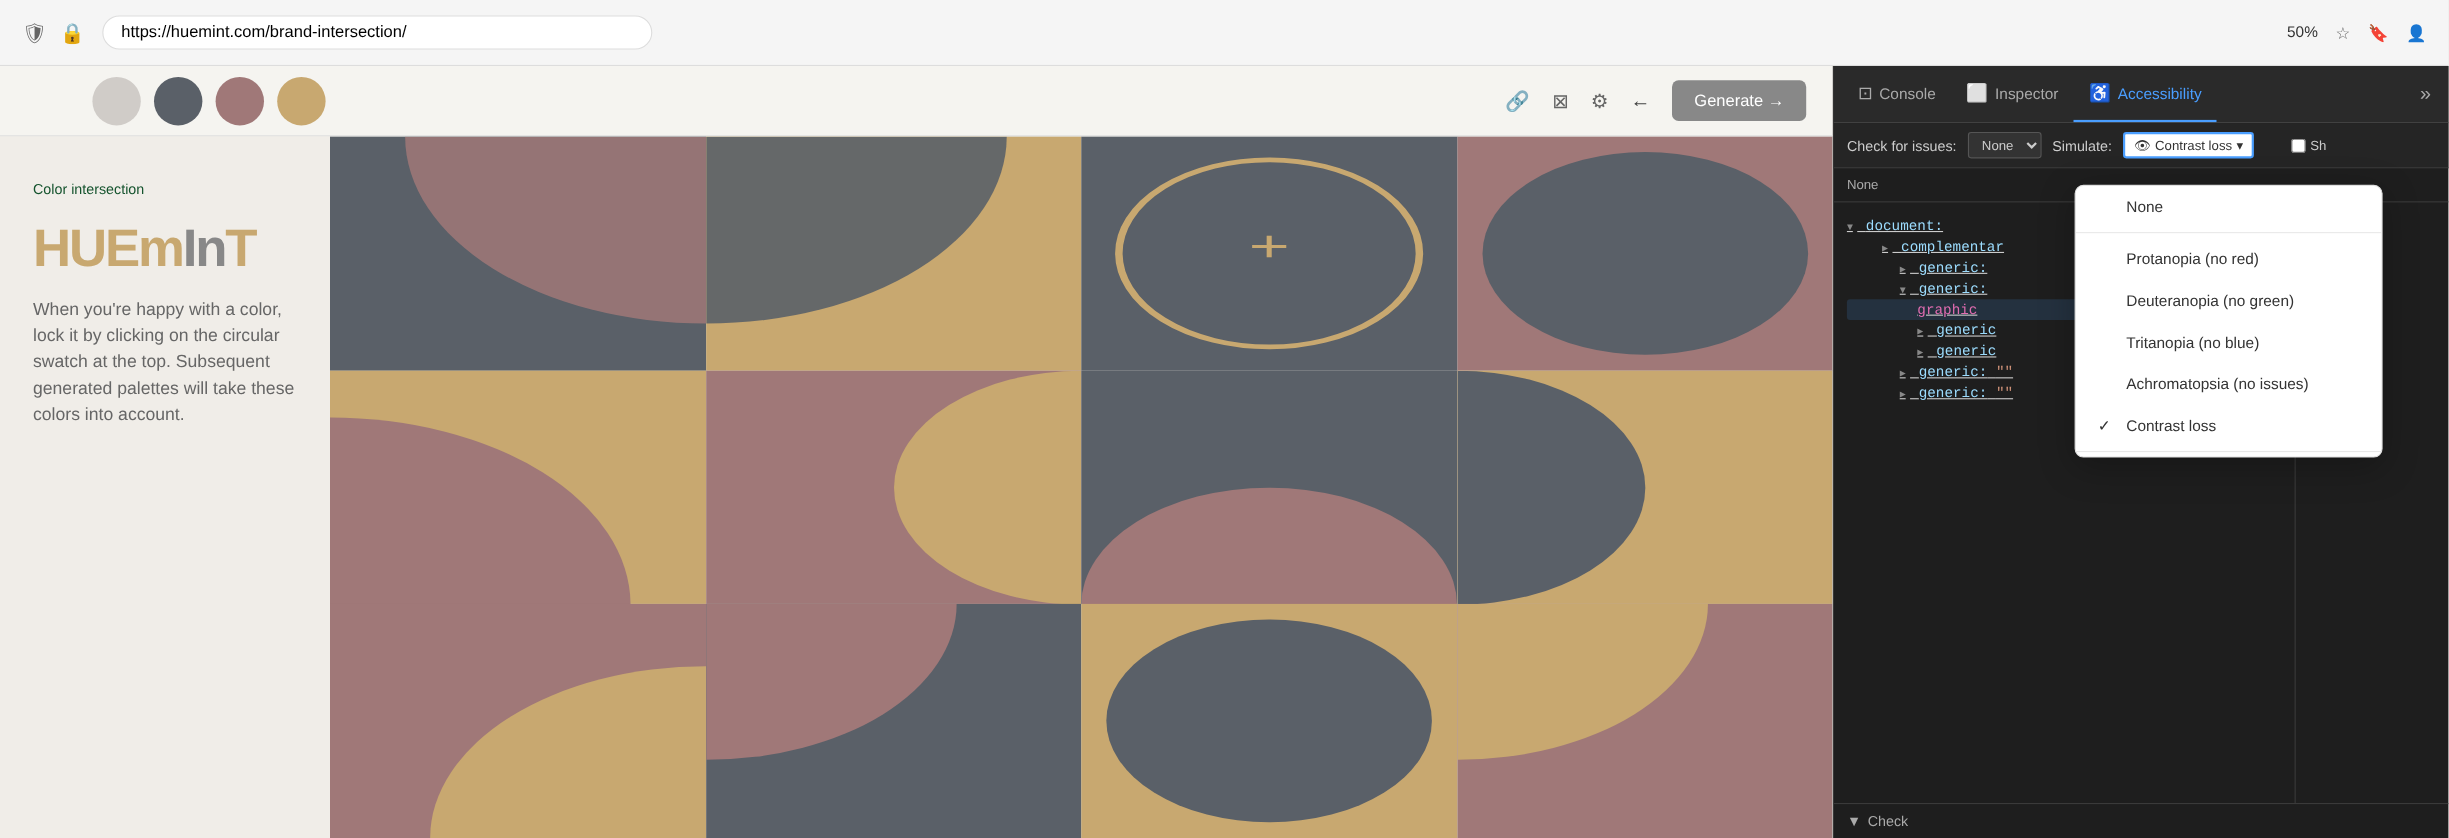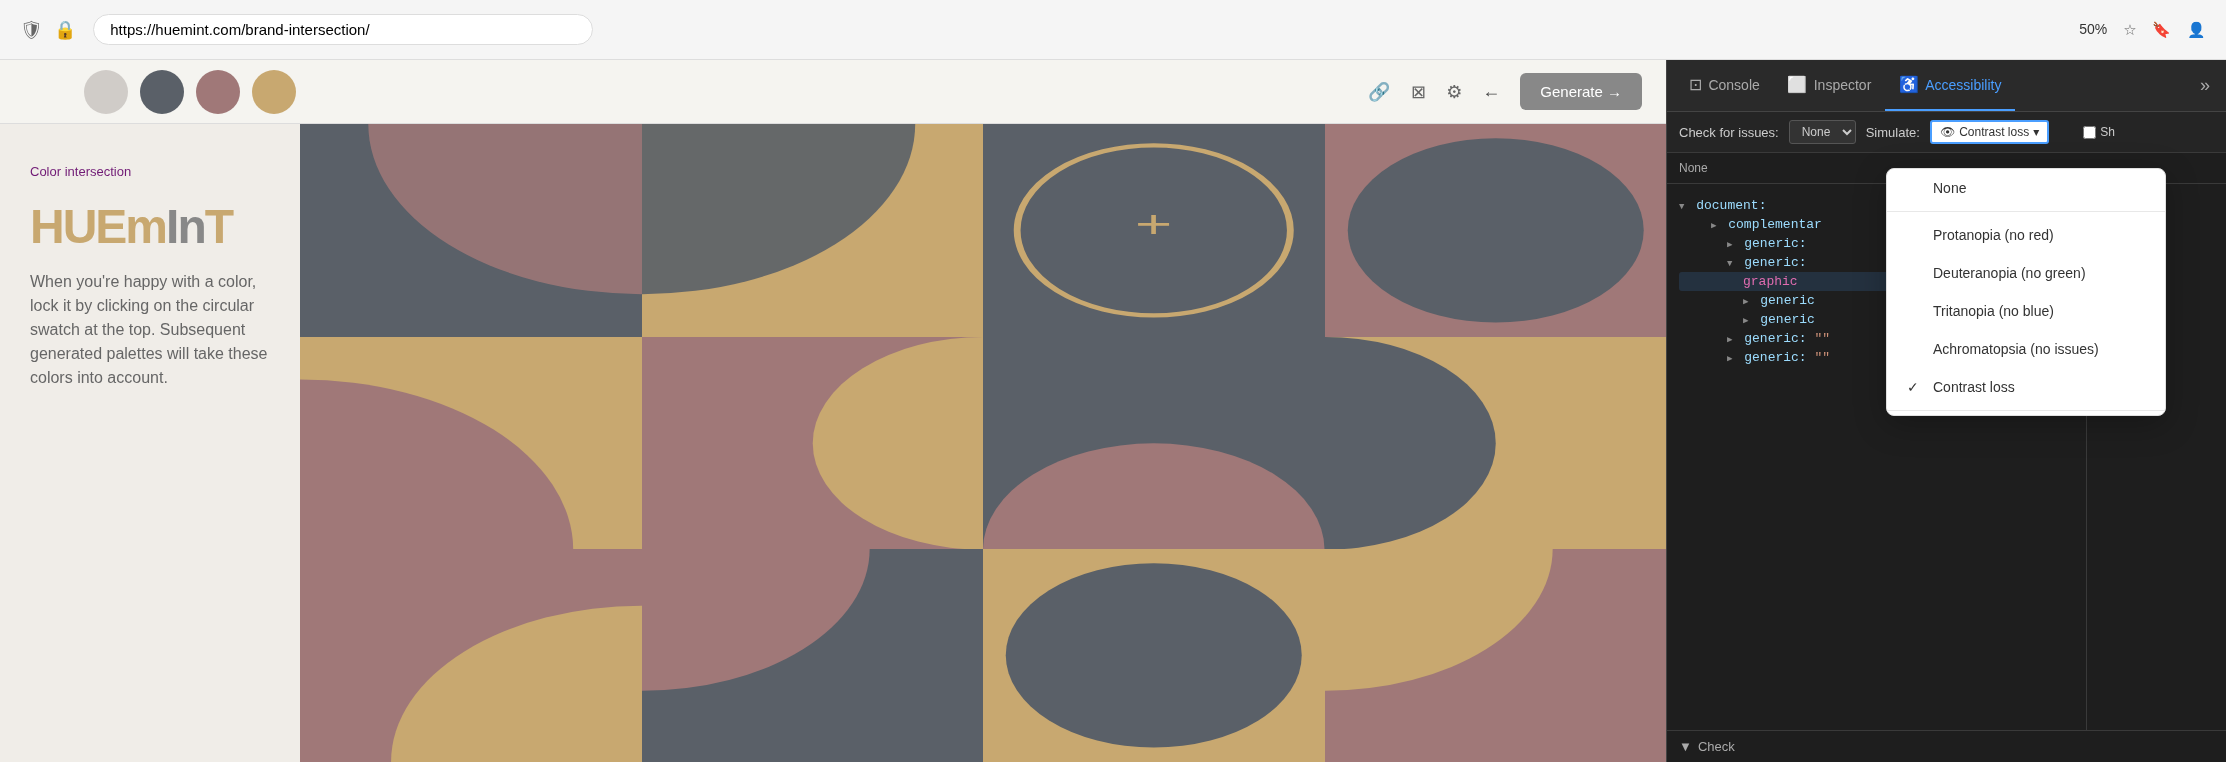--- a/index.html
+++ b/index.html
@@ -84,21 +84,21 @@
       height: calc(100% - 64px);
     }
 
     .site-sidebar {
       width: 300px;
       padding: 40px 30px;
       background: #f0ede8;
     }
     .site-label {
       font-size: 13px;
-      color: #701a75;
+      color: #14532d;
       margin-bottom: 20px;
     }
     .huemint-logo {
       font-size: 48px;
       font-weight: 900;
       letter-spacing: -2px;
       margin-bottom: 16px;
       display: flex;
     }
     .logo-h { color: #c8a870; }
@@ -212,20 +212,21 @@
       font-size: 13px;
       font-family: 'Courier New', monospace;
       color: #ccc;
       overflow-y: auto;
     }
     .tree-item {
       padding: 2px 0;
       padding-left: 16px;
       cursor: pointer;
       white-space: nowrap;
+      text-decoration: underline;
     }
     .tree-arrow { color: #888; margin-right: 4px; }
     .tree-arrow.open::before { content: '▼'; font-size: 9px; }
     .tree-arrow.closed::before { content: '▶'; font-size: 9px; }
     .tree-label { color: #9cdcfe; }
     .tree-label.pink { color: #e06cb0; }
     .tree-section { padding-left: 0; }
     .tree-indent { padding-left: 32px; }
     .tree-indent2 { padding-left: 48px; }
     .tree-indent3 { padding-left: 64px; }

